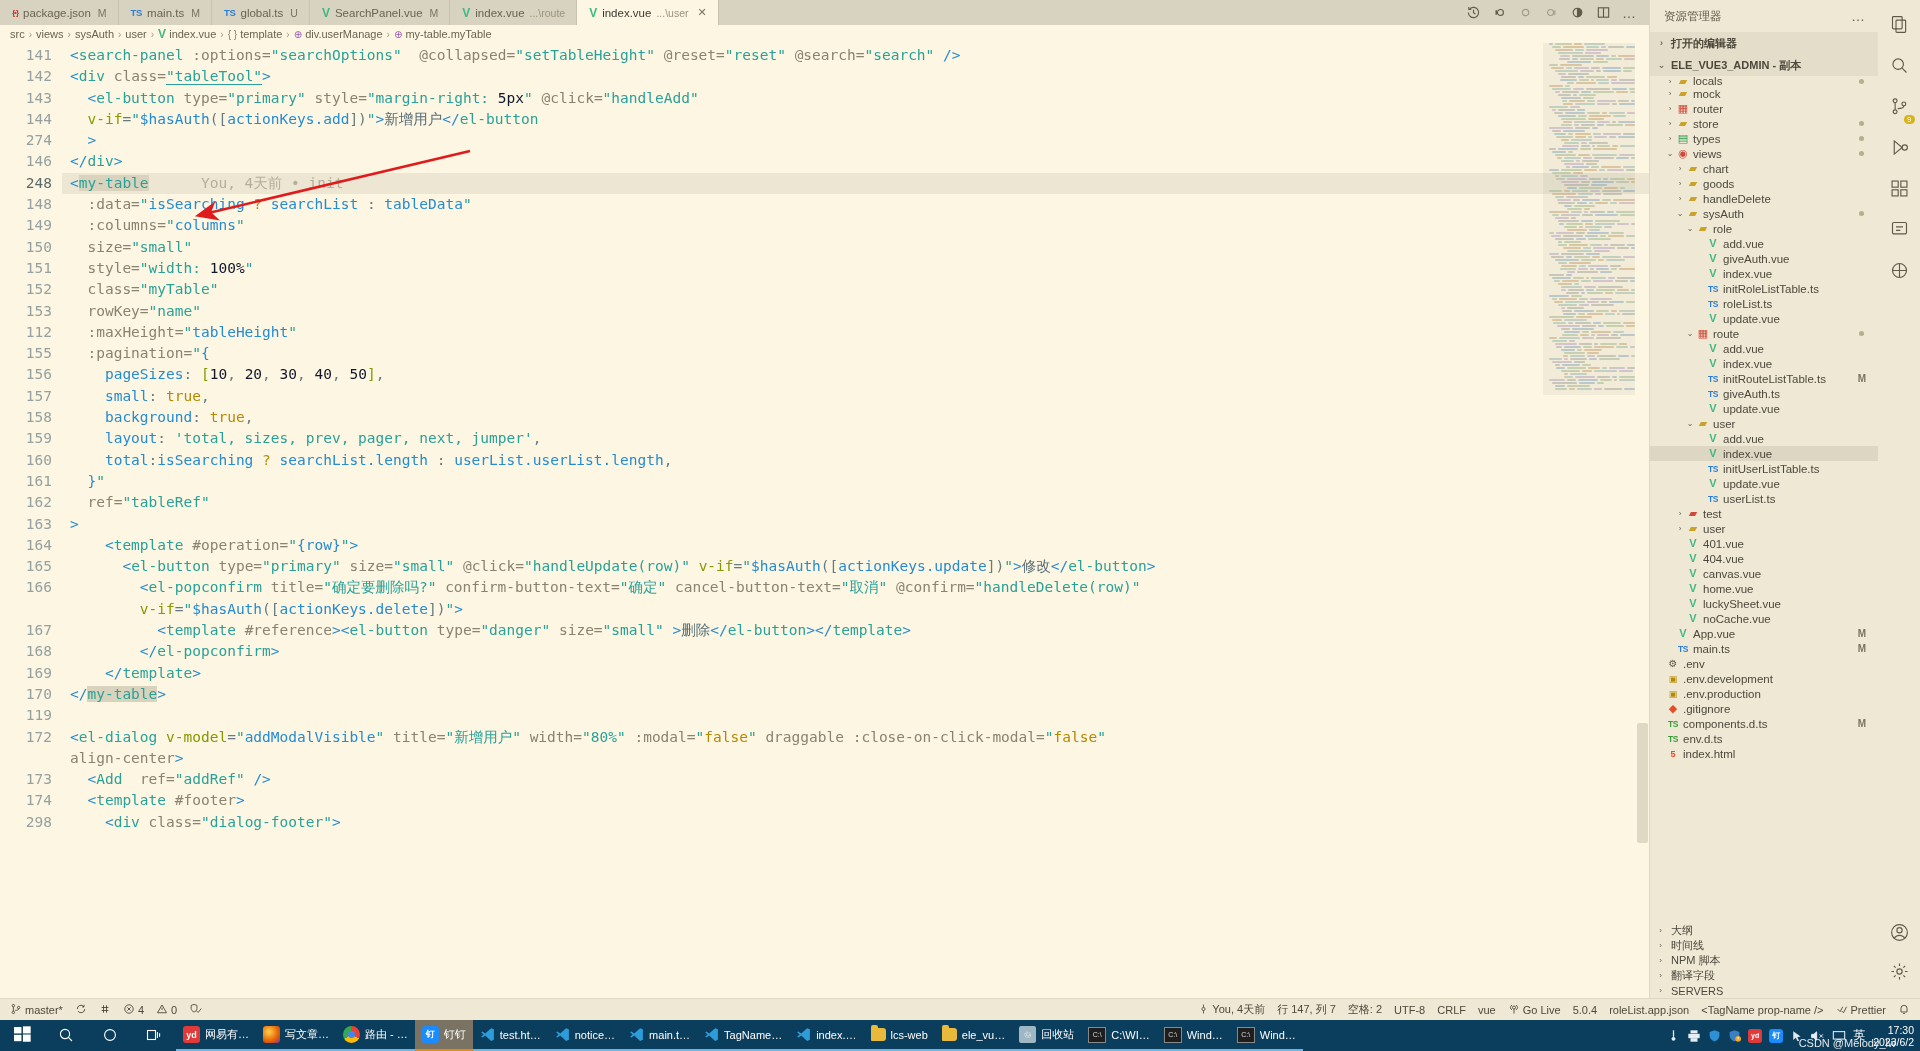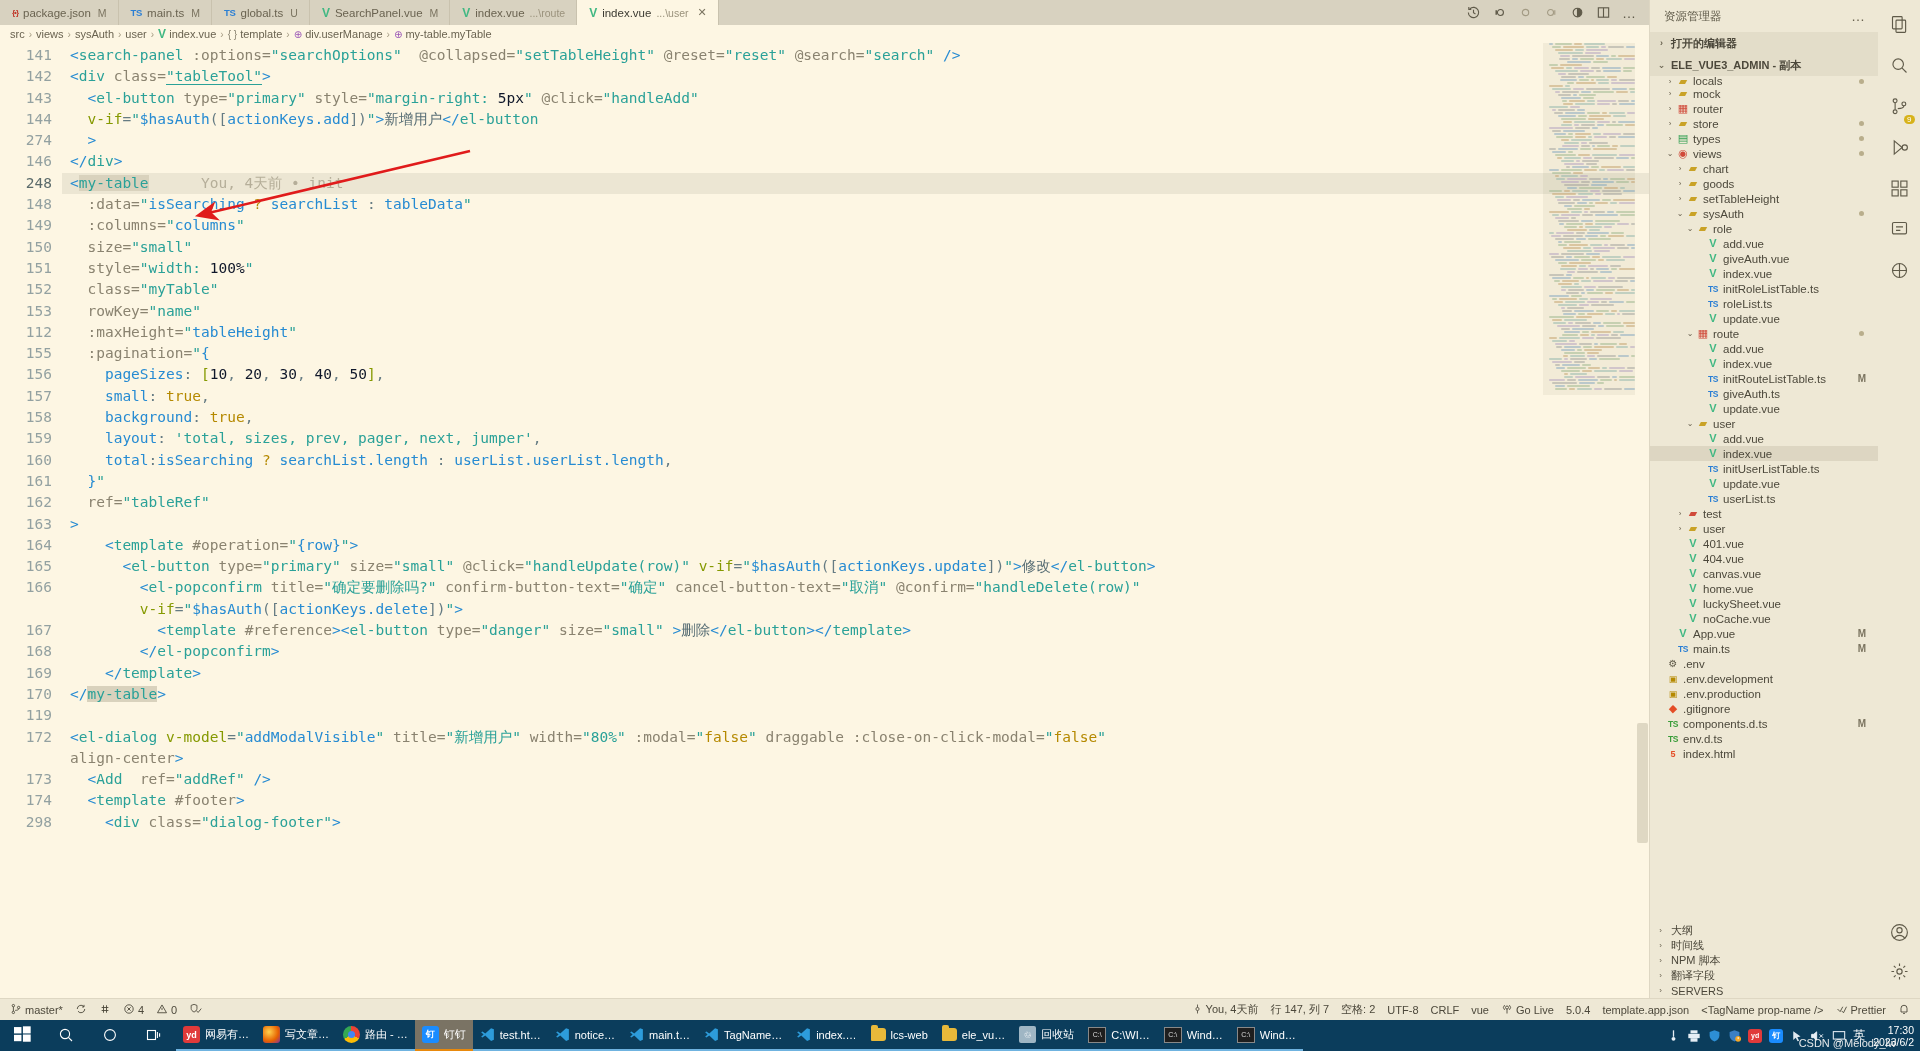--- a/index.html
+++ b/index.html
@@ -1476,21 +1476,21 @@
           <div class="row">
             <span style="display:inline-block;width:24px;flex:none"></span>
             <span class="chev">›</span>
             <span class="ic"><span class="folder">▰</span></span>
             <span class="nm">goods</span>
           </div>
           <div class="row">
             <span style="display:inline-block;width:24px;flex:none"></span>
             <span class="chev">›</span>
             <span class="ic"><span class="folder">▰</span></span>
-            <span class="nm">setTableHeight</span>
+            <span class="nm">handleDelete</span>
           </div>
           <div class="row">
             <span style="display:inline-block;width:24px;flex:none"></span>
             <span class="chev">⌄</span>
             <span class="ic"><span class="folder">▰</span></span>
             <span class="nm">sysAuth</span>
             <span class="dot"></span>
           </div>
           <div class="row">
             <span style="display:inline-block;width:34px;flex:none"></span>
@@ -1876,21 +1876,21 @@
               <circle cx="8" cy="6" r="2"></circle>
               <path d="M4.8 2.8a4.5 4.5 0 0 0 0 6.4M11.2 2.8a4.5 4.5 0 0 1 0 6.4"></path>
               <path d="M8 8v6"></path>
             </svg></span>
           <span>Go Live</span>
         </div>
         <div class="sbi">
           <span>5.0.4</span>
         </div>
         <div class="sbi">
-          <span>template.app.json</span>
+          <span>roleList.app.json</span>
         </div>
         <div class="sbi">
           <span>&lt;TagName prop-name /&gt;</span>
         </div>
         <div class="sbi">
           <span><svg width="12" height="12" viewBox="0 0 16 16" stroke="#4c483b" fill="none" stroke-width="1.2">
               <path d="M2 8l3.5 3.5L9 5"></path>
               <path d="M7.5 10.5L10 13l4-8"></path>
             </svg></span>
           <span>Prettier</span>

